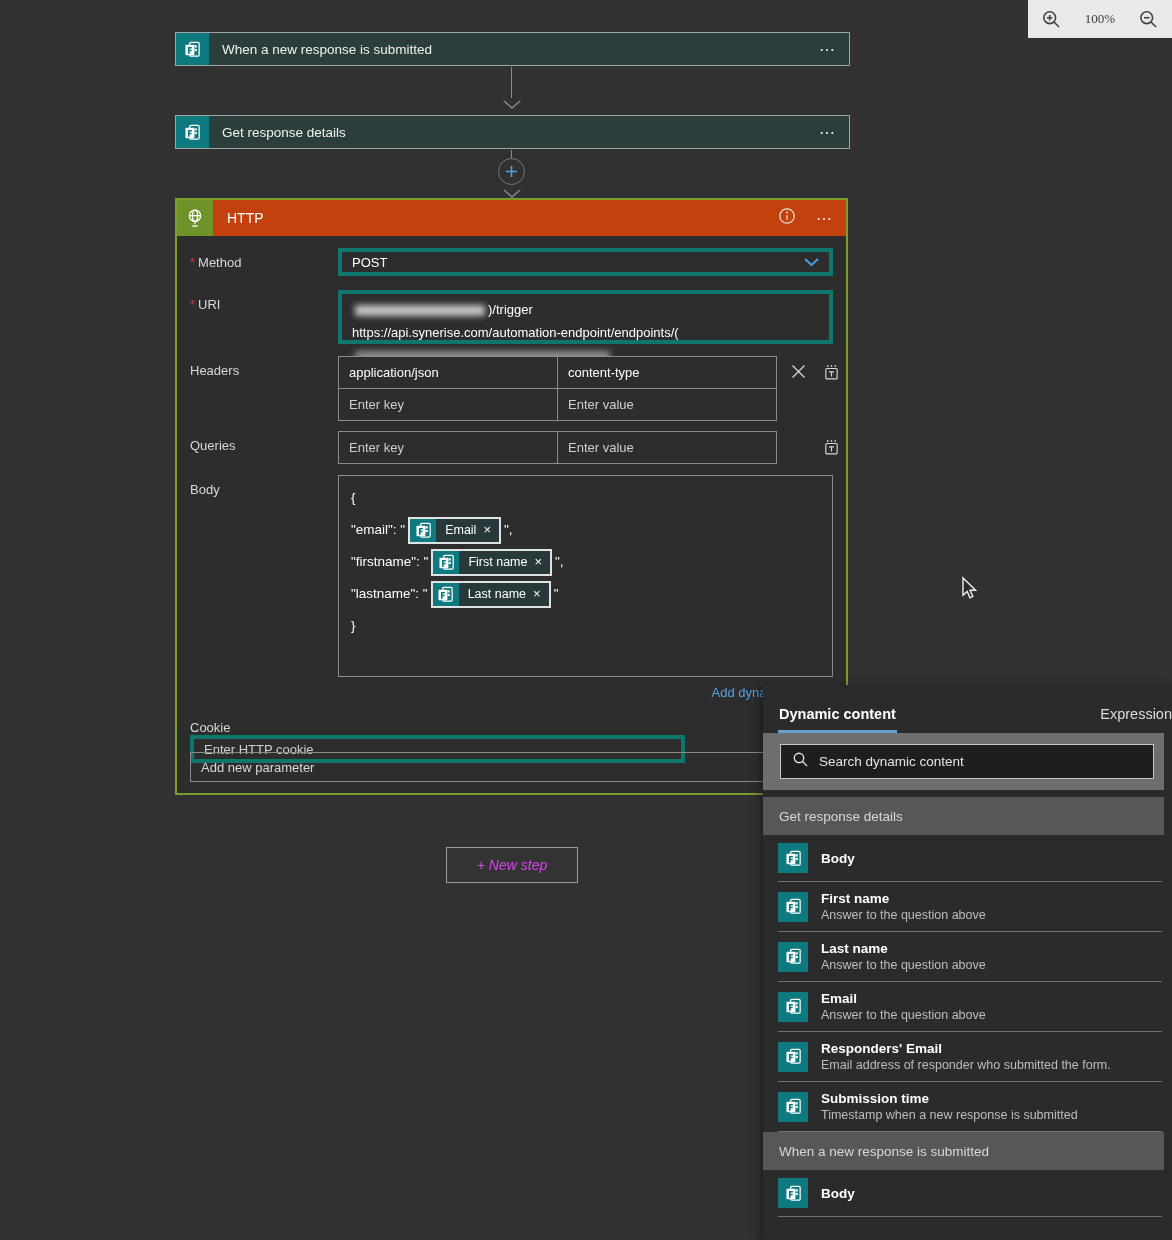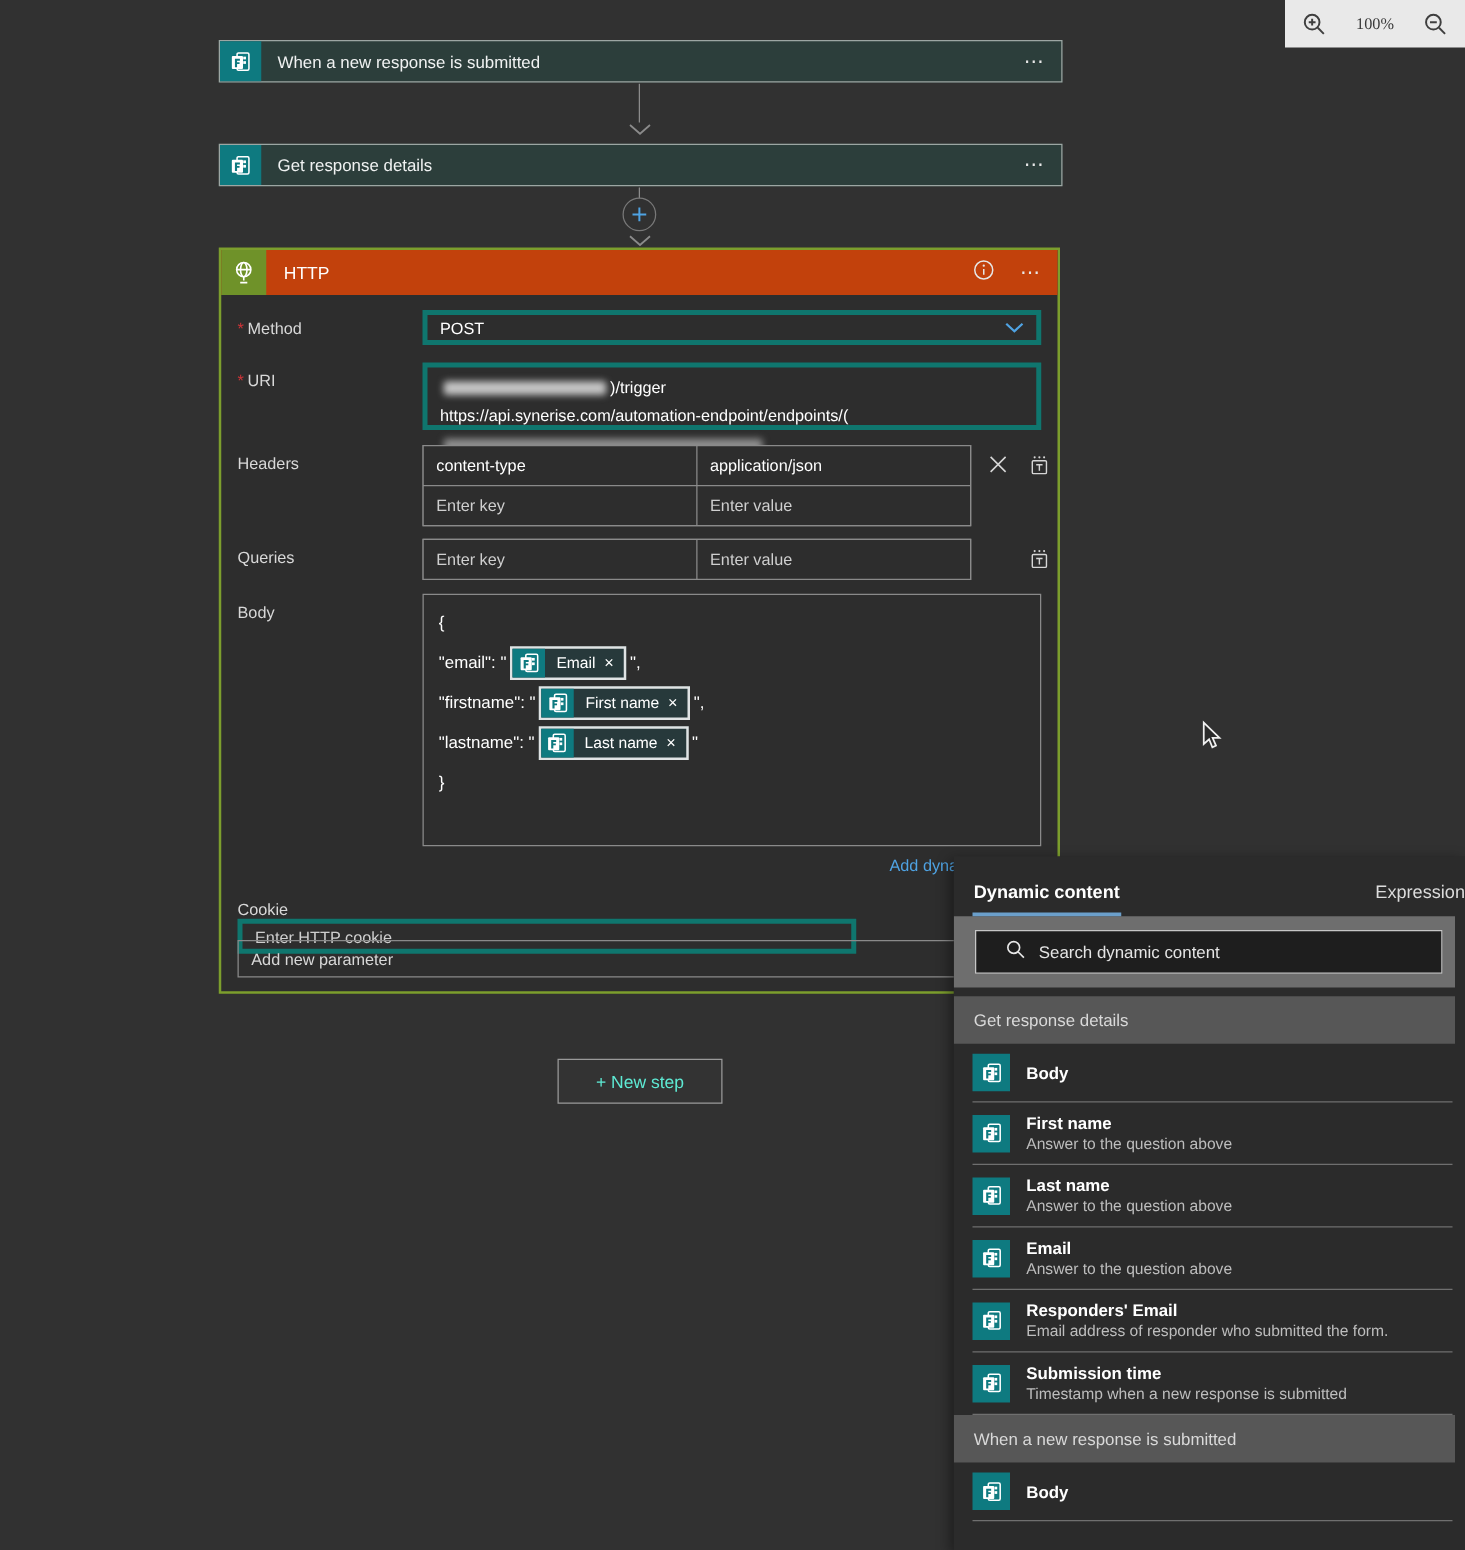--- a/index.html
+++ b/index.html
@@ -85,39 +85,39 @@
     text-align:right; color:#4FA3E3; font-size:13px; cursor:pointer; }
   .cookie-box { width:495px; height:28px; display:flex; align-items:center; }
   .add-param {
     position:absolute; top:552px; left:13px; width:648px; height:30px;
     border:1px solid #8A8A8A; display:flex; align-items:center;
     padding:0 10px; color:#D8D8D8; font-size:13px; cursor:pointer;
   }
   
   .new-step {
     position:absolute; left:446px; top:847px; width:132px; height:36px;
-    border:1px solid #9A9A9A; background:#333333; color:#5eead4; font-size:14px;
-    display:flex; align-items:center; justify-content:center; cursor:pointer; z-index:1;
+    border:1px solid #9A9A9A; background:#333333; color:#d946ef; font-size:14px;
+    display:flex; align-items:center; justify-content:center; cursor:pointer; z-index:1;font-style:italic;
   }
   
   .dyn-panel {
     position:absolute; left:763px; top:685px; width:409px; height:555px;
     background:#2B2B2B; overflow:hidden; z-index:10;
     box-shadow:-3px 3px 10px rgba(0,0,0,.4);
   }
   .tabs { height:48px; display:flex; align-items:flex-end; padding-left:16px; gap:36px;justify-content:space-between; }
   .tab { padding-bottom:11px; position:relative; font-size:14.5px; cursor:pointer; }
   .tab.active { color:#fff; font-weight:bold; }
   .tab.active::after { content:""; position:absolute; left:-1px; right:-1px;
     bottom:0; height:3px; background:#6B9FCB; }
   .tab.inactive { color:#DCDCDC; }
   .search-band { height:57px; background:#6E6E6E; margin-right:8px;
     padding:11px 10px 11px 17px; }
   .searchbox { height:35px; background:#1E1E1E; border:1px solid #C6C6C6;
-    display:flex; align-items:center; padding-left:23px; }
+    display:flex; align-items:center; padding-left:11px; }
   .searchbox input { font-size:13.5px; }
   .searchbox input::placeholder { color:#E4E4E4; }
   .dyn-list { margin-top:7px; }
   .section-band { height:38px; background:#575757; margin-right:8px;
     display:flex; align-items:center; padding-left:16px;
     color:#D9D9D9; font-size:13.5px; }
   .pitem { display:flex; align-items:center; gap:13px;
     padding:8px 8px 8px 15px; cursor:pointer; }
   .pitem-icon { width:30px; height:30px; background:#0E7A80; flex:none;
     display:flex; align-items:center; justify-content:center; }
@@ -236,24 +236,24 @@
     <div class="fbox uri-box">
       <div><span class="blur-redact bright" style="width:130px"></span><span>)/trigger</span></div>
       <div><span>https://api.synerise.com/automation-endpoint/endpoints/(</span><span class="blur-redact" style="width:255px"></span></div>
     </div>
   </div>
 
   <div class="frow" style="top:156px;">
     <span class="flabel"><span>Headers</span></span>
     <div class="kv-grid">
       <div class="kv-cell">
-          <input value="content-type" style="">
+          <input value="application/json" style="">
         </div>
       <div class="kv-cell">
-          <input value="application/json" style="">
+          <input value="content-type" style="">
         </div>
       <div class="kv-cell">
           <input placeholder="Enter key" style="">
         </div>
       <div class="kv-cell">
           <input placeholder="Enter value" style="">
         </div>
     </div>
     <div class="row-icons">
       <span>

